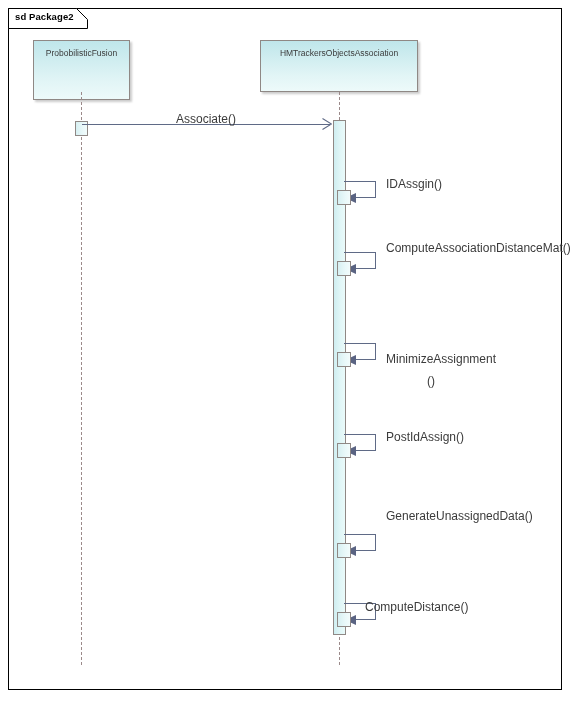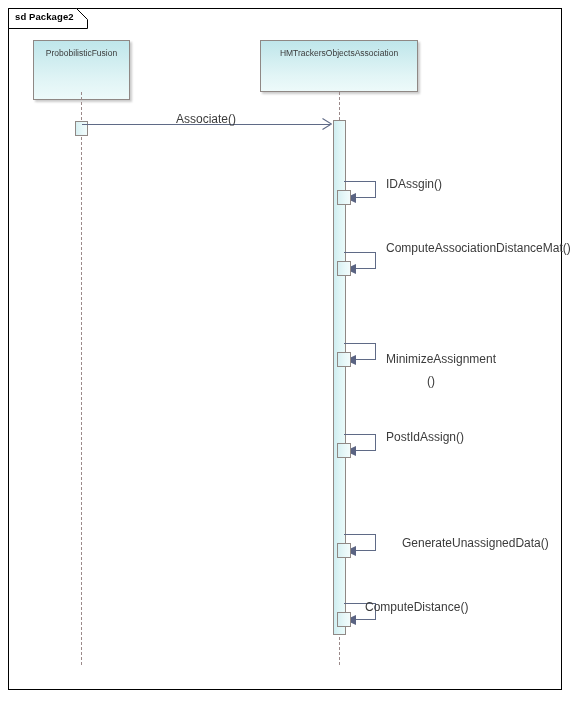--- a/index.html
+++ b/index.html
@@ -137,18 +137,18 @@
 </div>
 
 <div class="self-loop" style="left:344px;top:434px;width:32px;height:17px;"></div>
 <div class="arrow-filled" style="left:345px;top:446px;"></div>
 <div class="activation small" style="left:337px;top:443px;width:14px;height:15px;"></div>
 <div class="self-label" style="left:386px;top:432px;text-align:center;">PostIdAssign()</div>
 
 <div class="self-loop" style="left:344px;top:534px;width:32px;height:17px;"></div>
 <div class="arrow-filled" style="left:345px;top:546px;"></div>
 <div class="activation small" style="left:337px;top:543px;width:14px;height:15px;"></div>
-<div class="self-label" style="left:386px;top:538px;margin-left:16px;">GenerateUnassignedData()</div>
+<div class="self-label" style="left:386px;top:511px;">GenerateUnassignedData()</div>
 
 <div class="self-loop" style="left:344px;top:603px;width:32px;height:17px;"></div>
 <div class="arrow-filled" style="left:345px;top:615px;"></div>
 <div class="activation small" style="left:337px;top:612px;width:14px;height:15px;"></div>
 <div class="self-label" style="left:365px;top:602px;">ComputeDistance()</div>
 
 </body></html>

